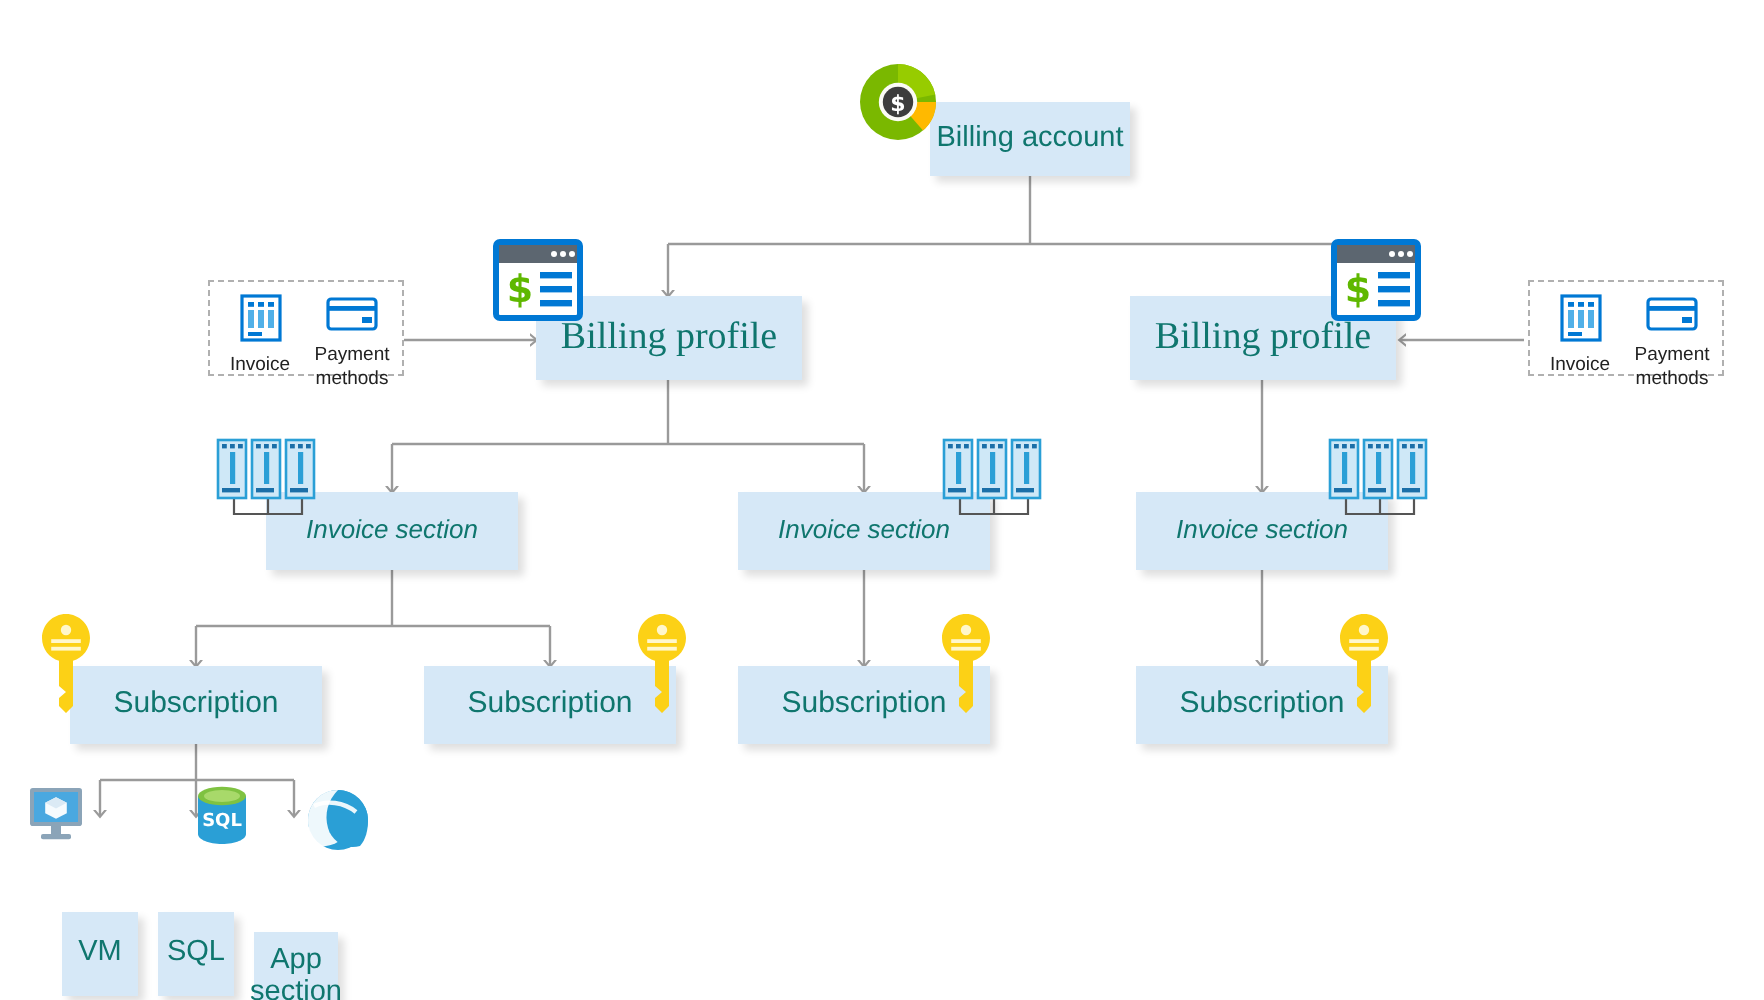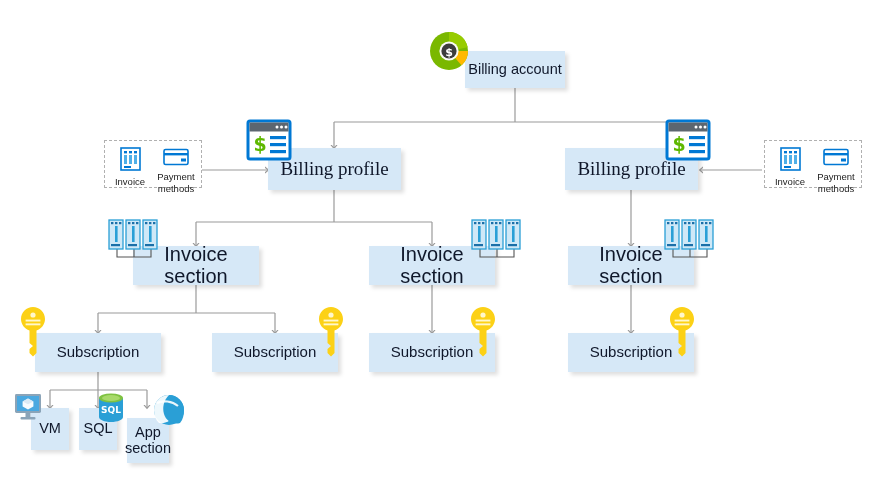--- a/index.html
+++ b/index.html
@@ -27,29 +27,29 @@
     pointer-events: none;
   }
   .node {
     position: absolute;
     background: #d6e8f7;
     box-shadow: 3px 3px 4px rgba(0,0,0,0.13);
     display: flex;
     align-items: center;
     justify-content: center;
     text-align: center;
-    color: #0f172a;
+    color: #0f766e;
     line-height: 1.08;
     box-sizing: border-box;
   }
   .node.lvl1 { font-size: 14.5px; }
   .node.lvl2 { font-size: 19px; font-family: Liberation Serif, serif; }
-  .node.lvl3 { font-size: 20px; }
+  .node.lvl3 { font-size: 13px; font-style: italic; }
   .node.lvl4 { font-size: 15px; }
-  .node.res  { font-size: 14.5px; }
+  .node.res  { font-size: 14.5px; margin-top: 48px; }
   .icon {
     position: absolute;
     z-index: 5;
   }
   .dashedbox {
     position: absolute;
     border: 1px dashed #b0b0b0;
     background: #ffffff;
     box-sizing: border-box;
     display: flex;

